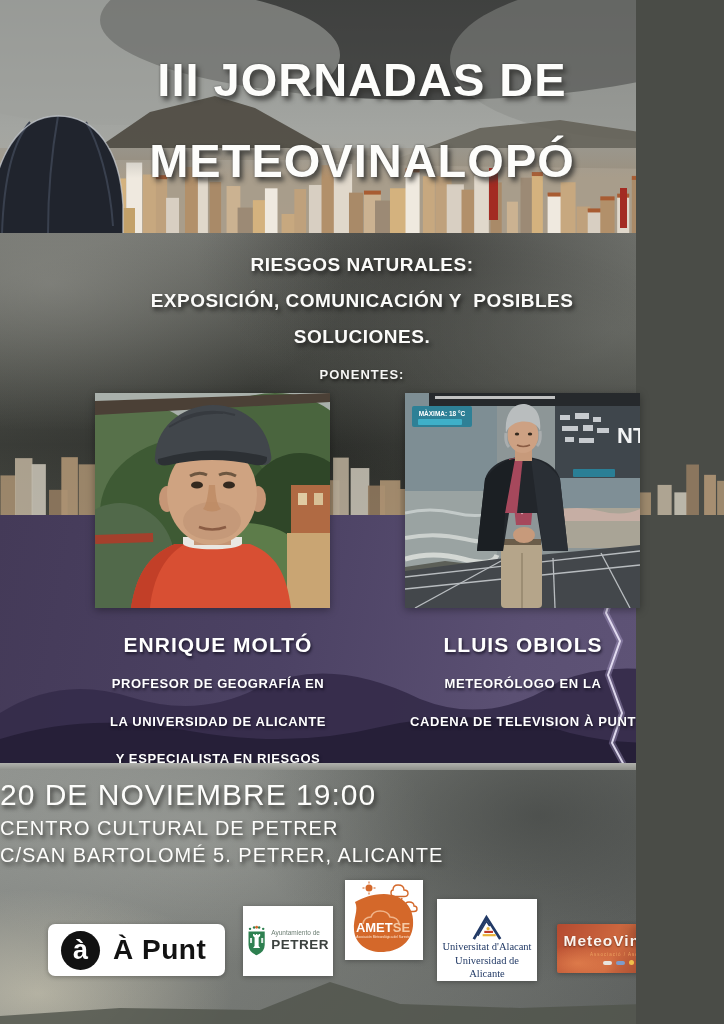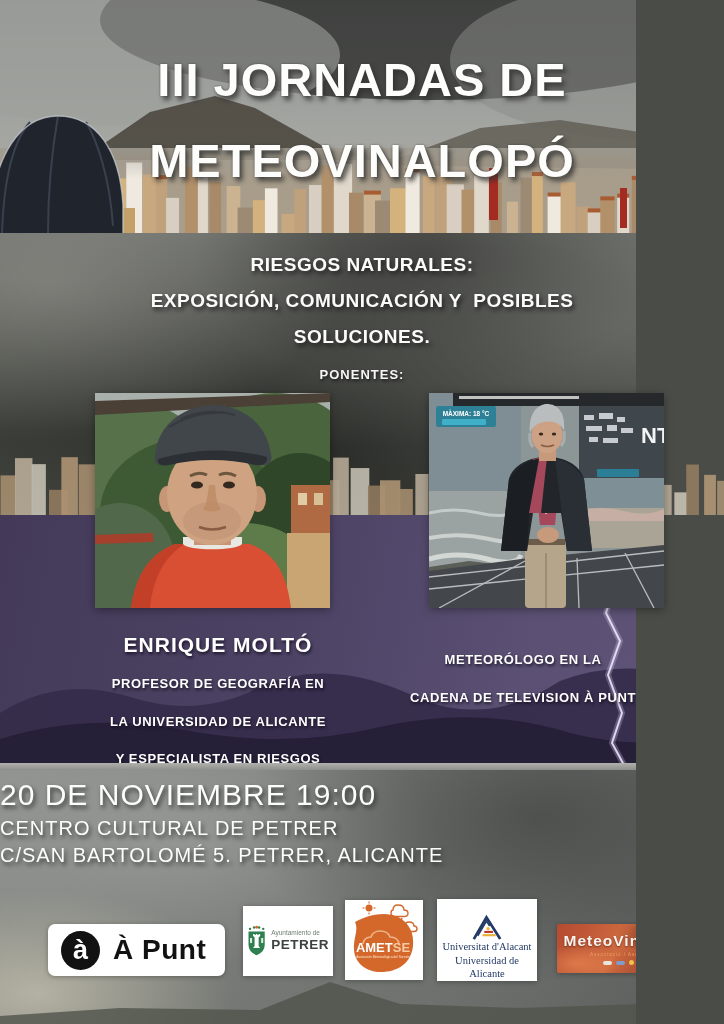--- a/index.html
+++ b/index.html
@@ -47,21 +47,21 @@
   .speaker-info .name{font-size:21px;font-weight:bold;letter-spacing:1px;margin:0 0 14px 0;
     text-shadow:1px 2px 3px rgba(18,14,30,.85);}
   .speaker-info .role{font-size:13px;font-weight:bold;letter-spacing:.6px;line-height:21.5px;margin:16px;
     text-shadow:1px 2px 3px rgba(18,14,30,.85);}
   .speaker-left{left:62px;top:118px;width:312px;}
   .speaker-right{left:370px;top:118px;width:306px;}
 
   
   .photo{position:absolute;top:393px;width:235px;height:215px;box-shadow:0 2px 8px rgba(0,0,0,.35);}
   .photo-left{left:95px;}
-  .photo-right{left:405px;margin-left:24px;}
+  .photo-right{left:405px;}
   .photo svg{display:block;}
 
   
   .info{top:770px;height:254px;
     background:
       radial-gradient(ellipse 300px 160px at 6% 88%,rgba(232,224,198,.5),transparent 65%),
       radial-gradient(ellipse 420px 240px at 85% 18%,rgba(52,55,53,.55),transparent 70%),
       radial-gradient(ellipse 380px 200px at 30% 26%,rgba(172,174,169,.45),transparent 65%),
       radial-gradient(ellipse 500px 260px at 55% 95%,rgba(120,123,118,.4),transparent 70%),
       linear-gradient(135deg,#90938f,#757874 50%,#5c5f5d);}
@@ -77,21 +77,21 @@
     display:flex;align-items:center;gap:13px;padding-left:13px;}
   .apunt-circle{width:39px;height:39px;border-radius:50%;background:#121212;color:#fff;
     display:flex;align-items:center;justify-content:center;font-size:27px;font-weight:bold;line-height:1;}
   .apunt-text{font-size:28px;font-weight:bold;color:#121212;letter-spacing:.5px;}
 
   .logo-petrer{left:243px;top:136px;width:90px;height:70px;display:flex;align-items:center;
     gap:5px;padding:4px;}
   .petrer-text .small{font-size:6.5px;color:#6d7f74;line-height:1.2;}
   .petrer-text .big{font-size:13.5px;font-weight:bold;color:#3c423f;letter-spacing:.5px;line-height:1.2;}
 
-  .logo-ametse{left:345px;top:130px;width:78px;height:80px;}
+  .logo-ametse{left:345px;top:110px;width:78px;height:80px;}
   .logo-ua{left:437px;top:129px;width:100px;height:82px;display:flex;flex-direction:column;
     align-items:center;justify-content:flex-start;padding-top:15px;}
   .ua-text{font-family:"Liberation Serif",serif;font-size:10.5px;color:#223a66;
     text-align:center;line-height:1.3;}
 
   .logo-meteo{left:557px;top:154px;width:136px;height:49px;border-radius:2px;
     background:
       radial-gradient(ellipse 70px 30px at 80% 20%,rgba(60,20,15,.55),transparent 70%),
       radial-gradient(ellipse 60px 26px at 15% 80%,rgba(245,150,90,.5),transparent 70%),
       linear-gradient(120deg,#b44a30,#cf6a40 45%,#8c3a27 85%);
@@ -287,20 +287,21 @@
       <polyline points="58,0 46,38 60,66 48,100 62,138 52,168 64,190" fill="none" stroke="#f2edff" stroke-width="2" opacity=".85"></polyline>
     </svg>
 
     <div class="speaker-info speaker-left">
       <p class="name">ENRIQUE MOLTÓ</p>
       <p class="role">PROFESOR DE GEOGRAFÍA EN</p>
       <p class="role">LA UNIVERSIDAD DE ALICANTE</p>
       <p class="role">Y ESPECIALISTA EN RIESGOS NATURALES</p>
     </div>
     <div class="speaker-info speaker-right">
+      <p class="name">LLUIS OBIOLS</p>
       <p class="role">METEORÓLOGO EN LA</p>
       <p class="role">CADENA DE TELEVISION À PUNT</p>
     </div>
   </section>
   <section class="divider"></section>
 
   <div class="photo photo-left">
     <svg width="235" height="215" viewBox="0 0 235 215">
       <rect width="235" height="215" fill="#a9b0ab"></rect>
 

